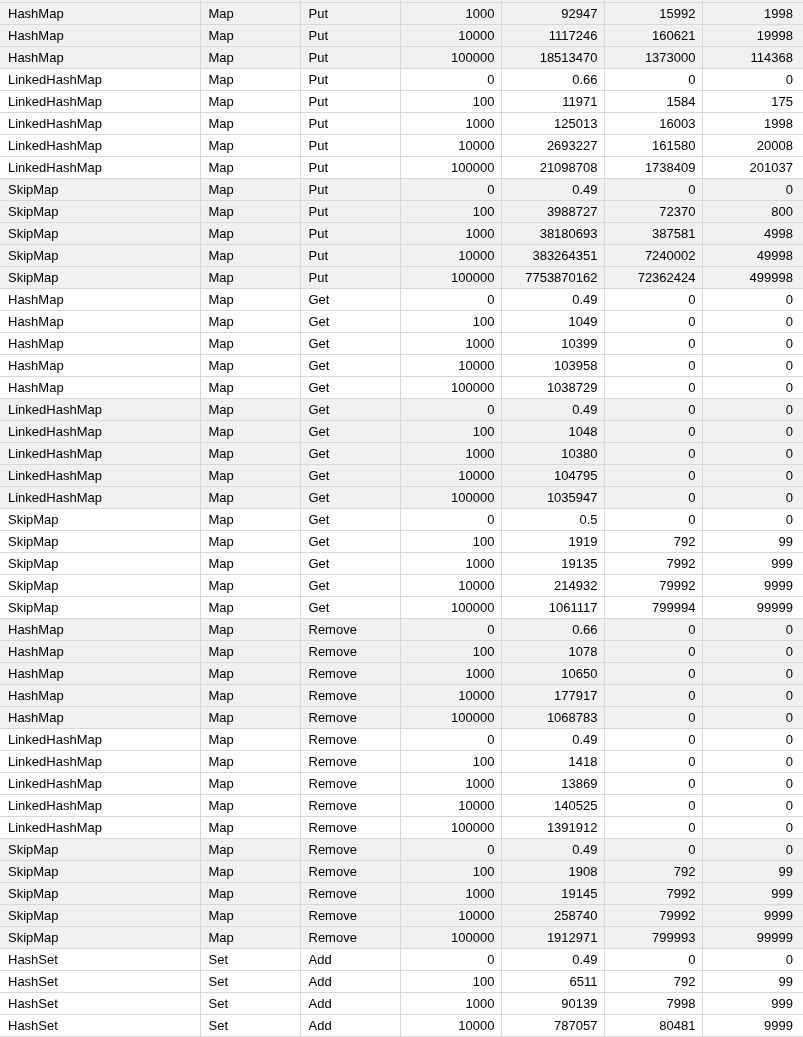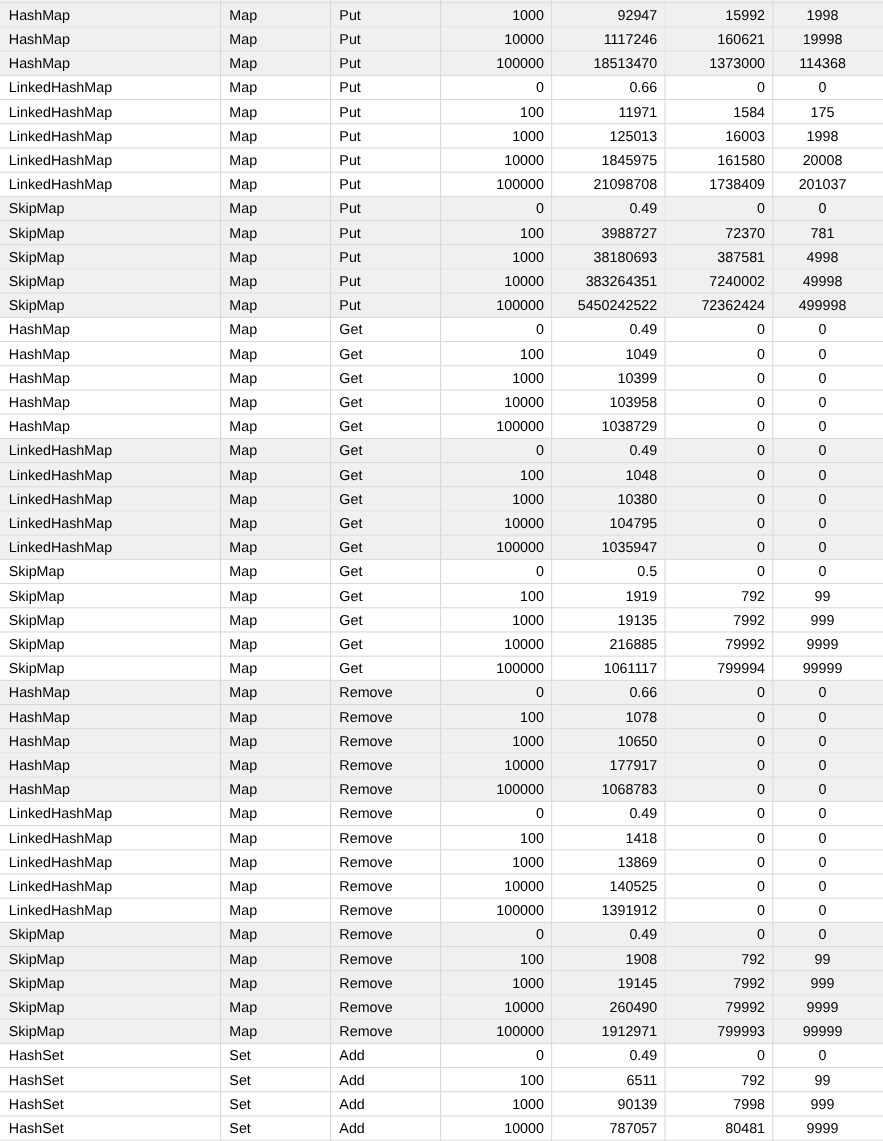--- a/index.html
+++ b/index.html
@@ -34,21 +34,21 @@
     overflow: hidden;
     white-space: nowrap;
     background: var(--plain-bg);
   }
   td:last-child { border-right: none; }
   td.num {
     text-align: right;
     padding-left: 0;
     padding-right: 6px;
   }
-  td.num:last-child { padding-right: 10px; text-align: center; }
+  td.num:last-child { padding-right: 10px; }
   tr.shaded td { background: var(--shaded-bg); }
   tr.sliver td {
     height: 2px;
     line-height: 0;
     padding: 0;
   }
 </style>
 </head>
 <body>
 
@@ -124,21 +124,21 @@
         <td class="num">1000</td>
         <td class="num">125013</td>
         <td class="num">16003</td>
         <td class="num">1998</td>
       </tr>
       <tr>
         <td>LinkedHashMap</td>
         <td>Map</td>
         <td>Put</td>
         <td class="num">10000</td>
-        <td class="num">1845975</td>
+        <td class="num">2693227</td>
         <td class="num">161580</td>
         <td class="num">20008</td>
       </tr>
       <tr>
         <td>LinkedHashMap</td>
         <td>Map</td>
         <td>Put</td>
         <td class="num">100000</td>
         <td class="num">21098708</td>
         <td class="num">1738409</td>
@@ -153,21 +153,21 @@
         <td class="num">0</td>
         <td class="num">0</td>
       </tr>
       <tr class="shaded">
         <td>SkipMap</td>
         <td>Map</td>
         <td>Put</td>
         <td class="num">100</td>
         <td class="num">3988727</td>
         <td class="num">72370</td>
-        <td class="num">781</td>
+        <td class="num">800</td>
       </tr>
       <tr class="shaded">
         <td>SkipMap</td>
         <td>Map</td>
         <td>Put</td>
         <td class="num">1000</td>
         <td class="num">38180693</td>
         <td class="num">387581</td>
         <td class="num">4998</td>
       </tr>
@@ -178,21 +178,21 @@
         <td class="num">10000</td>
         <td class="num">383264351</td>
         <td class="num">7240002</td>
         <td class="num">49998</td>
       </tr>
       <tr class="shaded">
         <td>SkipMap</td>
         <td>Map</td>
         <td>Put</td>
         <td class="num">100000</td>
-        <td class="num">5450242522</td>
+        <td class="num">7753870162</td>
         <td class="num">72362424</td>
         <td class="num">499998</td>
       </tr>
       <tr>
         <td>HashMap</td>
         <td>Map</td>
         <td>Get</td>
         <td class="num">0</td>
         <td class="num">0.49</td>
         <td class="num">0</td>
@@ -304,21 +304,21 @@
         <td class="num">1000</td>
         <td class="num">19135</td>
         <td class="num">7992</td>
         <td class="num">999</td>
       </tr>
       <tr>
         <td>SkipMap</td>
         <td>Map</td>
         <td>Get</td>
         <td class="num">10000</td>
-        <td class="num">216885</td>
+        <td class="num">214932</td>
         <td class="num">79992</td>
         <td class="num">9999</td>
       </tr>
       <tr>
         <td>SkipMap</td>
         <td>Map</td>
         <td>Get</td>
         <td class="num">100000</td>
         <td class="num">1061117</td>
         <td class="num">799994</td>
@@ -439,21 +439,21 @@
         <td class="num">1000</td>
         <td class="num">19145</td>
         <td class="num">7992</td>
         <td class="num">999</td>
       </tr>
       <tr class="shaded">
         <td>SkipMap</td>
         <td>Map</td>
         <td>Remove</td>
         <td class="num">10000</td>
-        <td class="num">260490</td>
+        <td class="num">258740</td>
         <td class="num">79992</td>
         <td class="num">9999</td>
       </tr>
       <tr class="shaded">
         <td>SkipMap</td>
         <td>Map</td>
         <td>Remove</td>
         <td class="num">100000</td>
         <td class="num">1912971</td>
         <td class="num">799993</td>

